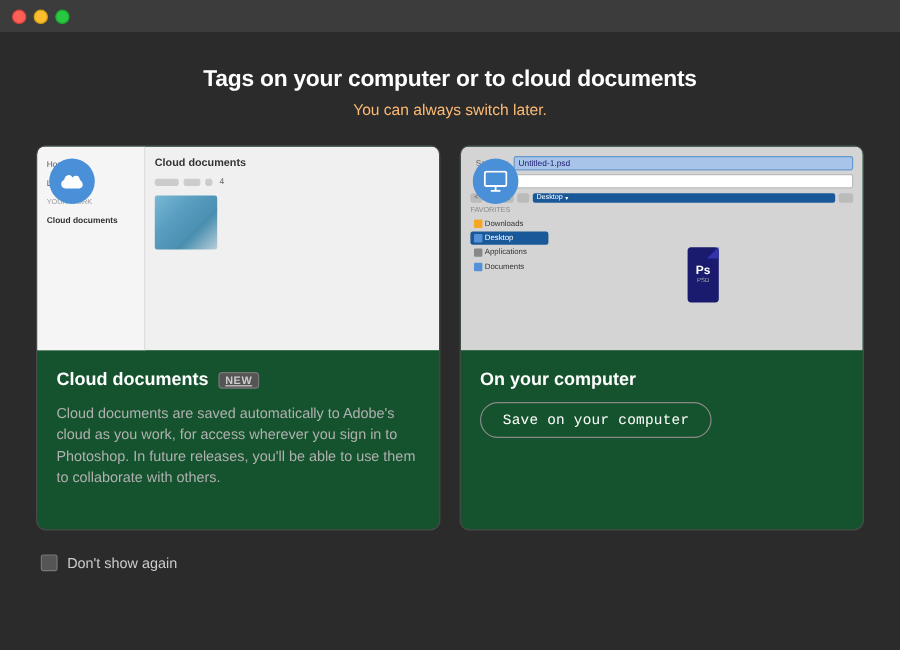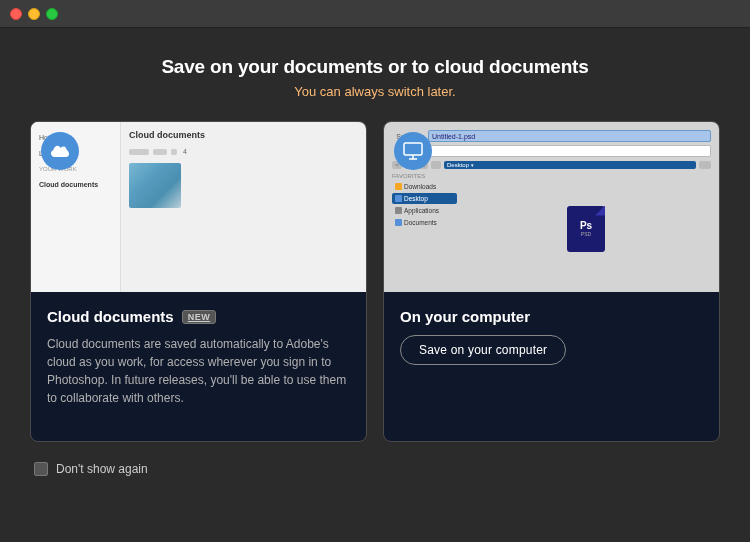--- a/index.html
+++ b/index.html
@@ -57,21 +57,21 @@
 
     
     .cards-container {
       display: flex;
       gap: 16px;
       margin-bottom: 20px;
     }
 
     .card {
       flex: 1;
-      background: #0f172a;
+      background: #14532d;
       border-radius: 8px;
       overflow: hidden;
       border: 1px solid #4a4a4a;
     }
 
     
     .card-preview {
       height: 170px;
       background: #e8e8e8;
       position: relative;
@@ -313,21 +313,21 @@
     }
 
     .file-main {
       flex: 1;
       display: flex;
       align-items: center;
       justify-content: center;
     }
 
     .psd-icon {
-      width: 38px;
+      width: 26px;
       height: 46px;
       background: #1a1a6e;
       border-radius: 3px;
       display: flex;
       flex-direction: column;
       align-items: center;
       justify-content: center;
       position: relative;
     }
 
@@ -392,20 +392,21 @@
     .card-button {
       background: transparent;
       border: 1.5px solid #888;
       border-radius: 20px;
       padding: 7px 18px;
       font-size: 12px;
       color: #ffffff;
       cursor: pointer;
       font-weight: 500;
       letter-spacing: 0.2px;
+      font-family: Liberation Mono, monospace;
     }
 
     
     .footer {
       display: flex;
       align-items: center;
       gap: 8px;
       padding: 0 4px;
     }
 
@@ -439,21 +440,21 @@
 <body>
 
 <div class="title-bar">
   <span class="traffic-light tl-red"></span>
   <span class="traffic-light tl-yellow"></span>
   <span class="traffic-light tl-green"></span>
 </div>
 
 <div class="main-content">
 
-  <h1 class="dialog-title">Save on your documents or to cloud documents</h1>
+  <h1 class="dialog-title">Tags on your computer or to cloud documents</h1>
   <p class="dialog-subtitle">You can always switch later.</p>
 
   <div class="cards-container">
 
     <div class="card">
       <div class="card-preview">
 
         <div class="card-icon">
           <svg class="cloud-svg" viewBox="0 0 22 16" fill="white">
             <path d="M17.5 6.5C17.5 6.5 17.3 4 15 3.5C13.5 3.1 12 4 11.5 5C10.8 3.5 9.2 2.5 7.5 3C5.5 3.5 4.5 5.5 4.5 7C3 7.5 2 8.8 2 10.5C2 12.4 3.6 14 5.5 14H17C18.7 14 20 12.7 20 11C20 9.3 18.8 7.8 17.5 6.5Z"></path>

